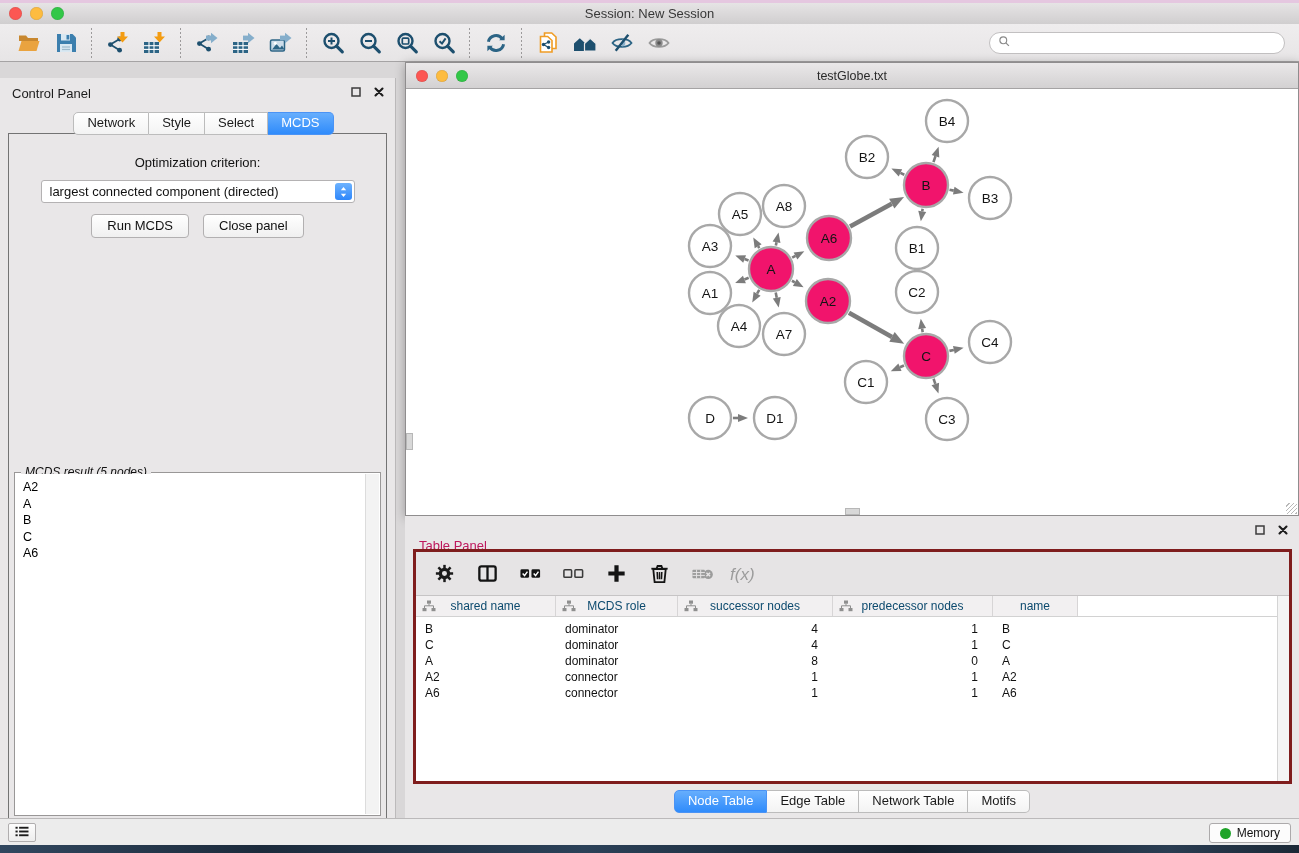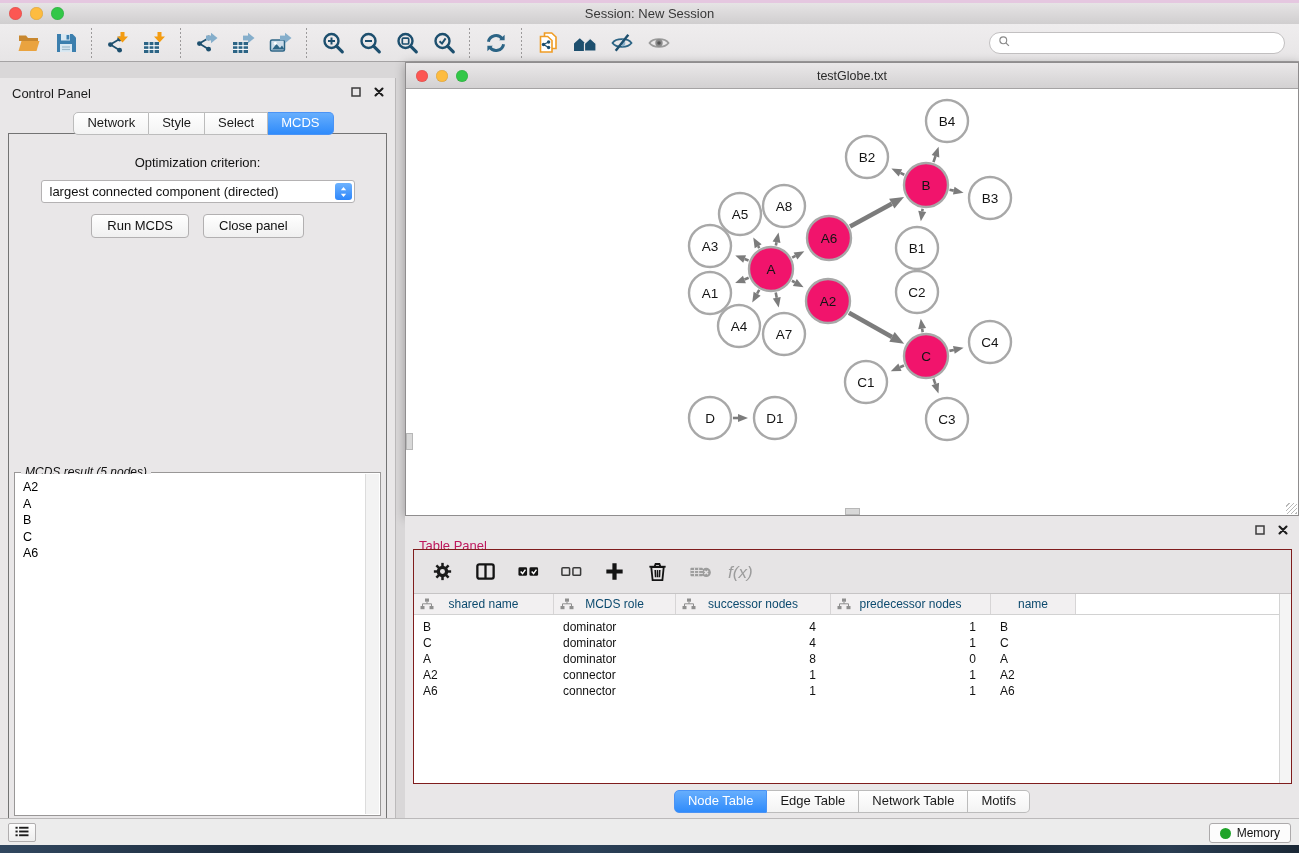--- a/index.html
+++ b/index.html
@@ -72,21 +72,21 @@
 .nw-canvas{position:absolute;left:0;top:27px;right:0;bottom:0;background:#fff;overflow:hidden;}
 svg text{font-family:"Liberation Sans",sans-serif;}
 .stub-left{position:absolute;left:0;top:343px;width:7px;height:17px;background:#d8d8d8;border:1px solid #b7b7b7;}
 .stub-bottom{position:absolute;left:439px;bottom:0;width:15px;height:7px;background:#d8d8d8;border:1px solid #b7b7b7;}
 .grip{position:absolute;right:1px;bottom:1px;width:11px;height:11px;
   background:repeating-linear-gradient(135deg,transparent,transparent 2px,#b9b9b9 2px,#b9b9b9 3px);}
 
 
 .table-panel{position:absolute;left:405px;top:454px;width:894px;height:302px;background:#e9e7e8;}
 .tp-title{position:absolute;left:14px;top:22px;font-size:13px;color:#be185d;}
-.tp-block{position:absolute;left:8px;top:33px;width:879px;height:235px;border:1px solid #7f1d1d;background:#fff;display:flex;flex-direction:column;}
+.tp-block{position:absolute;left:8px;top:33px;width:879px;height:235px;border:3px solid #7f1d1d;background:#fff;display:flex;flex-direction:column;}
 .tp-toolbar{height:44px;background:#e6e4e5;border-bottom:1px solid #c6c4c5;display:flex;align-items:center;padding-left:10px;gap:7px;}
 .tp-btn{min-width:36px;height:34px;background:none;border:none;display:flex;align-items:center;justify-content:center;}
 .tp-btn svg{width:23px;height:23px;}
 .tp-btn.wide svg{width:36px;height:23px;}
 .tp-table{position:relative;flex:1;background:#fff;overflow:hidden;}
 .t-header{display:flex;height:21px;border-bottom:1px solid #d2d2d2;}
 .th{position:relative;display:flex;align-items:center;justify-content:center;font-size:12px;color:#0c4a6e;
   background:#f2f0f1;border-right:1px solid #d7d5d6;}
 .th .icon{position:absolute;left:6px;display:flex;}
 .th svg{width:14px;height:12px;}

